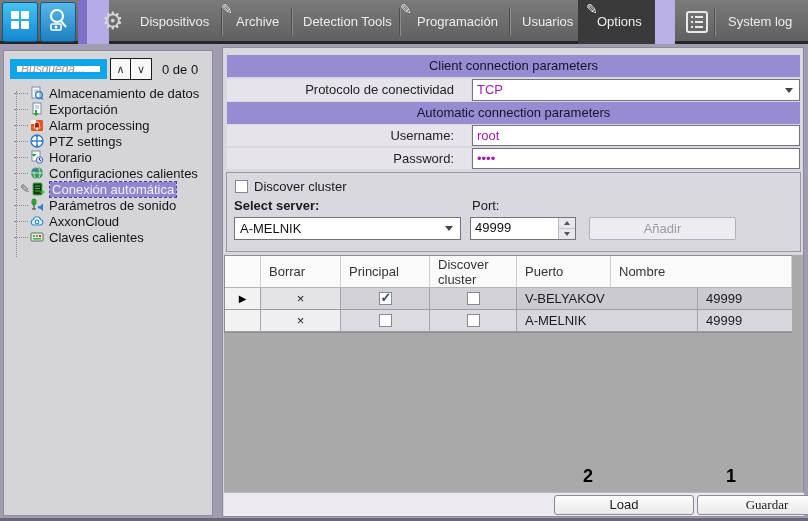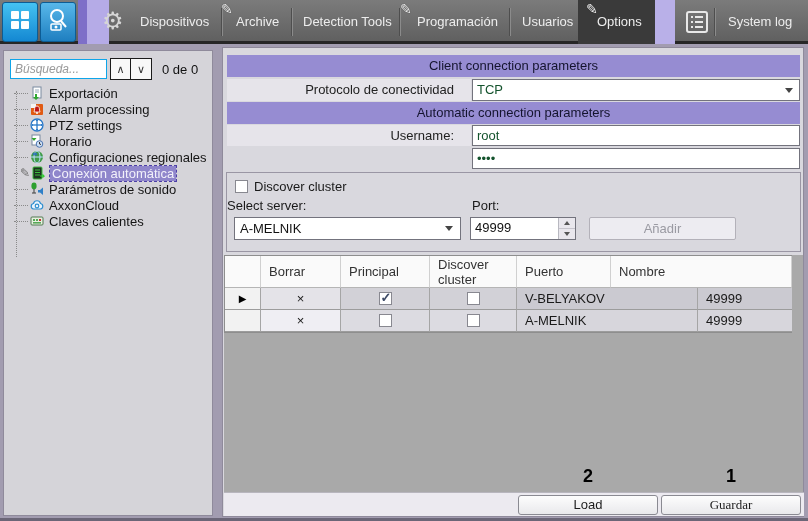--- a/index.html
+++ b/index.html
@@ -25,21 +25,21 @@
   .tb-sep { position:absolute; top:8px; width:1px; height:28px; background:#4e4e4e;
             box-shadow:1px 0 0 #8b8b8b; }
   .tab-active { position:absolute; left:578px; top:0; width:77px; height:44px; background:#3a3a3a; }
   .pencil { position:absolute; color:#f4f4f4; font-size:14px; transform:rotate(0deg); text-shadow:0 0 1px #333; }
   .syslog-icon { position:absolute; left:686px; top:11px; }
 
   
   .sidebar { position:absolute; left:3px; top:50px; width:210px; height:466px;
              background:#d5d4d9; border:1px solid #8f8a9b; }
   .search-input { position:absolute; left:6px; top:8px; width:97px; height:20px;
-                  border:1px solid #0ea5e9; background:#fff; font-size:12px; padding:0 4px;
+                  border:7px solid #0ea5e9; background:#fff; font-size:12px; padding:0 4px;
                   font-family:"Liberation Sans", sans-serif; color:#222; }
   .search-input::placeholder { color:#9a9a9a; font-style:italic; }
   .nav-btn { position:absolute; top:7px; width:21px; height:22px; background:#f8f8f8;
              border:1px solid #1c1c1c; font-size:11px; color:#333; text-align:center;
              line-height:20px; cursor:default; }
   .nav-btn.up { left:106px; } .nav-btn.down { left:127px; border-left:none; }
   .search-count { position:absolute; left:158px; top:11px; font-size:13px; color:#111; }
   .tree { position:absolute; left:0; top:34px; width:208px; }
   .tree-row { position:relative; height:16px; display:flex; align-items:center; padding-left:10px; }
   .tree-stub { width:14px; border-top:1px dotted #8a8a8a; margin-right:2px; flex:none; }
@@ -51,37 +51,37 @@
 
   
   .main { position:absolute; left:222px; top:47px; width:582px; height:470px;
           background:#d9d8de; border:1px solid #8f8a9b; }
   .sec-header { position:absolute; left:4px; width:573px; height:22px; background:#968cd2;
                 color:#14142e; font-size:13px; text-align:center; line-height:21px; }
   .h1 { top:7px; } .h2 { top:54px; }
   .form-label-cell { position:absolute; left:4px; width:244px; background:#e6e4ea;
                      font-size:13px; color:#222; text-align:right; padding-right:17px; }
   .form-input { position:absolute; left:249px; width:328px; background:#fff;
-                border:1px solid #73737d; font-size:13px; color:#14532d; padding:0 4px;
+                border:1px solid #73737d; font-size:13px; color:#a21caf; padding:0 4px;
                 font-family:"Liberation Sans", sans-serif; }
   .r-proto  { top:31px; height:22px; line-height:22px; }
   .r-user   { top:77px; height:21px; line-height:21px; }
   .r-pass   { top:100px; height:21px; line-height:21px; }
   .combo { display:flex; align-items:center; justify-content:space-between; }
   .dd-arrow { width:0; height:0; border-left:4px solid transparent; border-right:4px solid transparent;
               border-top:5px solid #444; margin-right:2px; }
   .groupbox { position:absolute; left:3px; top:124px; width:575px; height:80px;
               border:1px solid #9a96a4; }
   .cb { width:13px; height:13px; background:#fff; border:1px solid #888890; position:relative; }
   .cb.checked::after { content:"✓"; position:absolute; left:1px; top:-3px; font-size:13px;
                        font-weight:bold; color:#3d4a66; }
   .gb-check { position:absolute; left:8px; top:6px; display:flex; align-items:center; gap:6px; }
   .gb-check-label { font-size:13px; color:#1a1a1a; }
   .gb-lab { position:absolute; font-size:13px; color:#1a1a1a; top:25px; }
-  .gb-lab.server { left:0; } .gb-lab.port { left:245px; }
+  .gb-lab.server { left:7px;font-weight:bold; } .gb-lab.port { left:245px; }
   .gb-select { position:absolute; left:7px; top:44px; width:227px; height:23px; background:#fff;
                border:1px solid #73737d; font-size:13px; color:#111; padding:0 5px;
                display:flex; align-items:center; justify-content:space-between; }
   .spinner { position:absolute; left:243px; top:44px; width:106px; height:23px; background:#fff;
              border:1px solid #73737d; display:flex; }
   .spin-val { flex:1; font-size:13px; color:#111; padding:2px 4px; }
   .spin-btns { width:17px; border-left:1px solid #b8b8c0; display:flex; flex-direction:column; }
   .spin-btns div { flex:1; background:#e9e7ed; display:flex; align-items:center; justify-content:center; }
   .spin-btns div + div { border-top:1px solid #c6c4cc; }
   .tri-up { width:0; height:0; border-left:3px solid transparent; border-right:3px solid transparent;
@@ -111,21 +111,21 @@
   .row-sel .c2, .row-sel .c3 { background:#d2d1d7; } .row-a .c2, .row-a .c3 { background:#dcdbe1; }
   .row-sel .c4, .row-sel .c5 { background:#cbcad1; } .row-a .c4, .row-a .c5 { background:#d7d6dc; }
   .badge { position:absolute; font-size:18px; font-weight:bold; color:#000; }
   .badge.b2 { left:360px; top:418px; } .badge.b1 { left:503px; top:418px; }
 
   
   .footer { position:absolute; left:1px; top:444px; width:580px; height:24px; background:#eceaf0;
             border-top:1px solid #b8b6be; }
   .f-btn { position:absolute; top:2px; width:140px; height:20px;
            background:linear-gradient(#fdfdfd,#e9e9ec); border:1px solid #8a8a92; border-radius:3px;
-           font-size:13px; color:#1c1c1c; text-align:center; line-height:18px; }
+           font-size:13px; color:#1c1c1c; text-align:center; line-height:18px;margin-left:36px; }
   .f-load { left:294px; } .f-save { left:437px;font-family:Liberation Serif, serif; }
 </style>
 </head>
 <body>
 
 <div class="screen">
 
   <div class="topbar">
     <div class="tb-btn b1">
       <span>
@@ -188,20 +188,31 @@
     <input class="search-input" placeholder="Búsqueda..." style="">
     <div class="nav-btn up">∧</div>
     <div class="nav-btn down">∨</div>
     <span class="search-count">0 de 0</span>
     <div class="tree-vline"></div>
 
     <div class="tree">
       <div class="tree-row">
         <span class="tree-stub"></span>
         <span class="tree-icon"><svg width="14" height="14">
+              <rect x="2" y="1" width="8" height="11" fill="#fff" stroke="#7a8aa0"></rect>
+              <line x1="4" y1="4" x2="8" y2="4" stroke="#9ab" stroke-width="1"></line>
+              <line x1="4" y1="6" x2="8" y2="6" stroke="#9ab" stroke-width="1"></line>
+              <circle cx="9" cy="9" r="3.4" fill="none" stroke="#2f7fd0" stroke-width="1.5"></circle>
+              <line x1="11" y1="11.5" x2="13" y2="13.5" stroke="#2f7fd0" stroke-width="1.5"></line>
+            </svg></span>
+        <span class="tree-label">Almacenamiento de datos</span>
+      </div>
+      <div class="tree-row">
+        <span class="tree-stub"></span>
+        <span class="tree-icon"><svg width="14" height="14">
               <rect x="3" y="1" width="8" height="11" fill="#fff" stroke="#7a8aa0"></rect>
               <line x1="5" y1="4" x2="9" y2="4" stroke="#9ab"></line>
               <line x1="5" y1="6" x2="9" y2="6" stroke="#9ab"></line>
               <path d="M5 8 L5 11 L3 11 L6 14 L9 11 L7 11 L7 8 Z" fill="#2fa82f"></path>
             </svg></span>
         <span class="tree-label">Exportación</span>
       </div>
       <div class="tree-row">
         <span class="tree-stub"></span>
         <span class="tree-icon"><svg width="14" height="14">
@@ -237,21 +248,21 @@
         <span class="tree-label">Horario</span>
       </div>
       <div class="tree-row">
         <span class="tree-stub"></span>
         <span class="tree-icon"><svg width="14" height="14">
               <circle cx="7" cy="7" r="6" fill="#3f9c48"></circle>
               <ellipse cx="7" cy="7" rx="3" ry="6" fill="none" stroke="#bfe0ff" stroke-width="1"></ellipse>
               <line x1="1" y1="7" x2="13" y2="7" stroke="#bfe0ff"></line>
               <ellipse cx="5" cy="4" rx="2.4" ry="1.6" fill="#2f6fc0" opacity="0.85"></ellipse>
             </svg></span>
-        <span class="tree-label">Configuraciones regionales</span>
+        <span class="tree-label">Configuraciones calientes</span>
       </div>
       <div class="tree-row">
         <span class="tree-stub" style="width:4px"></span>
         <span class="tree-pencil">✎</span>
         <span class="tree-icon"><svg width="14" height="14">
               <rect x="2" y="1" width="9" height="12" rx="1" fill="#1c3420" stroke="#3dbb3d"></rect>
               <line x1="4" y1="4" x2="9" y2="4" stroke="#3dbb3d"></line>
               <line x1="4" y1="6.5" x2="9" y2="6.5" stroke="#3dbb3d"></line>
               <line x1="4" y1="9" x2="9" y2="9" stroke="#3dbb3d"></line>
               <path d="M9 10 L13 10 L11.5 8.3 M13 10 L11.5 11.7" stroke="#2fd02f" fill="none" stroke-width="1.2"></path>
@@ -297,20 +308,21 @@
     <div class="form-input combo r-proto">
       <span>TCP</span>
       <span class="dd-arrow"></span>
     </div>
 
     <div class="sec-header h2">Automatic connection parameters</div>
 
     <div class="form-label-cell r-user">Username:</div>
     <input class="form-input r-user" value="root" style="">
 
+    <div class="form-label-cell r-pass">Password:</div>
     <input class="form-input r-pass" value="••••" style="">
 
     <div class="groupbox">
       <div class="gb-check">
         <span class="cb"></span>
         <span class="gb-check-label">Discover cluster</span>
       </div>
       <div class="gb-lab server">Select server:</div>
       <div class="gb-lab port">Port:</div>
       <div class="gb-select">

